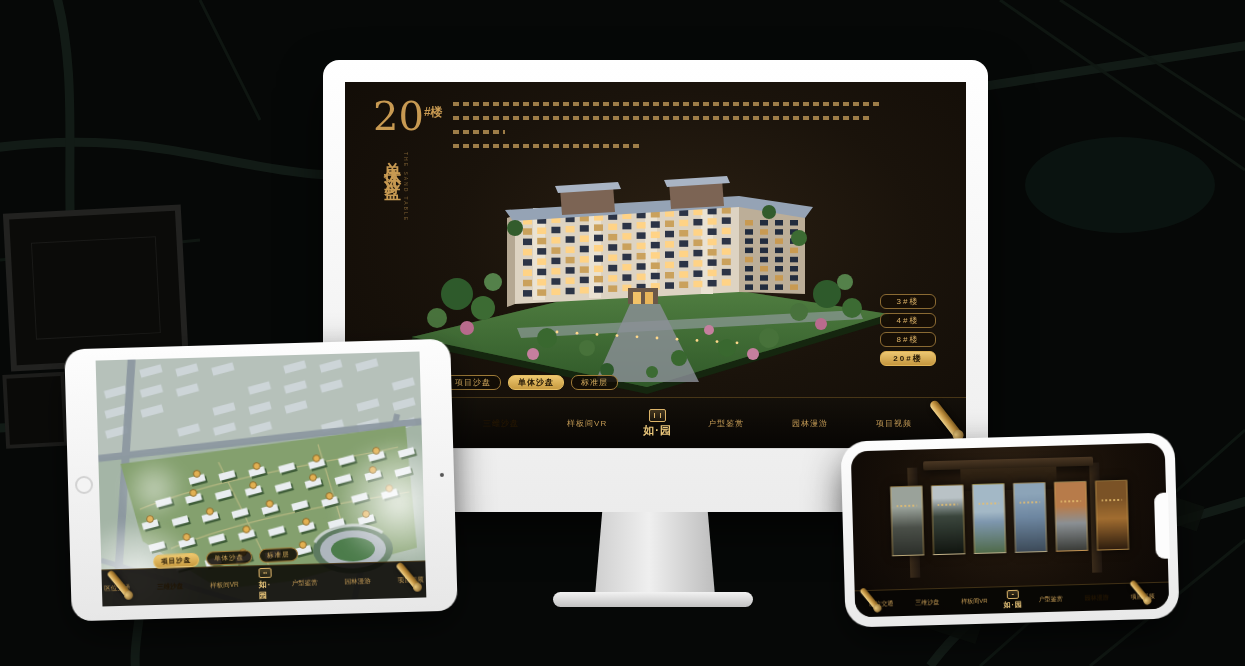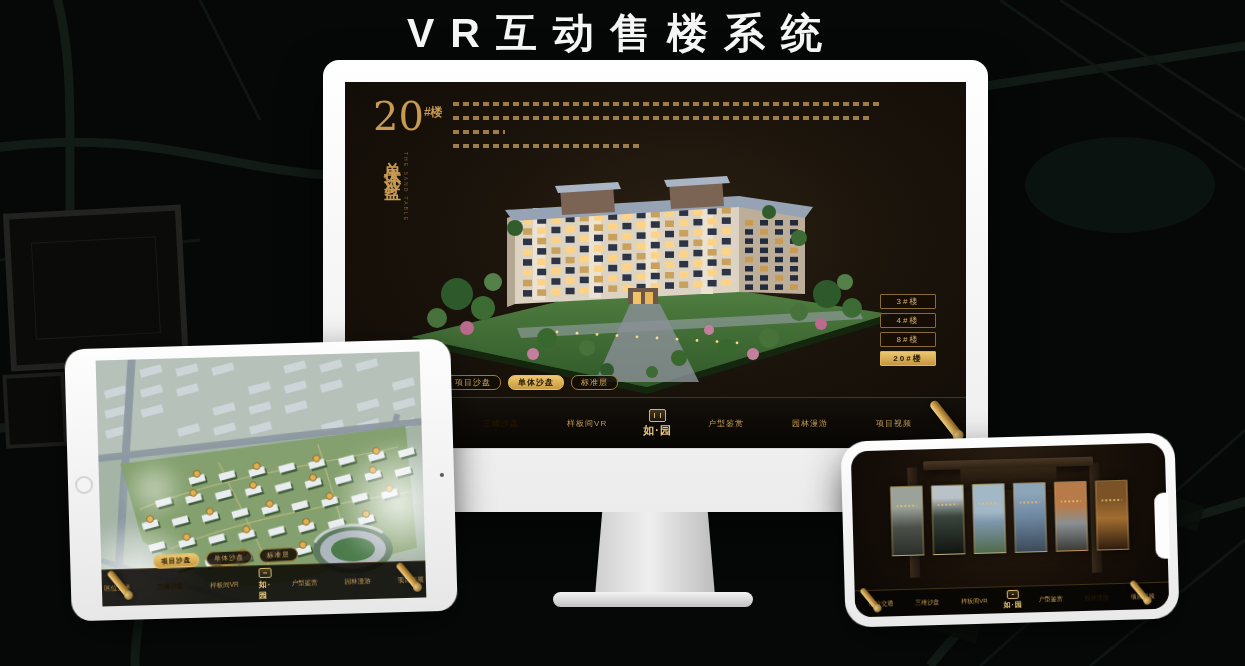--- a/index.html
+++ b/index.html
@@ -34,21 +34,21 @@
   .hl-cap{position:absolute;left:58px;top:70px;writing-mode:vertical-rl;font-size:5px;
     letter-spacing:2px;color:rgba(200,154,82,.55);}
   
   .desc{position:absolute;left:108px;top:20px;width:430px;}
   .dash-line{height:4px;margin-bottom:10px;
     background:repeating-linear-gradient(90deg,rgba(201,160,92,.75) 0 6px,transparent 6px 10px);}
   
   .sandtable{position:absolute;left:52px;top:60px;}
   
   .bbtns{position:absolute;left:535px;top:212px;display:flex;flex-direction:column;gap:4px;}
-  .bbtn{width:54px;height:13px;border-radius:1px;border:1px solid #8a6a33;color:#dcb267;
+  .bbtn{width:54px;height:13px;border-radius:6px;border:1px solid #8a6a33;color:#dcb267;
     background:rgba(22,14,5,.85);font-size:8px;display:flex;align-items:center;justify-content:center;
     letter-spacing:2px;cursor:pointer;}
   .bbtn.active{background:linear-gradient(180deg,#ecc671,#c5973f);color:#241806;border-color:#e0b457;font-weight:bold;}
   
   .pills{position:absolute;display:flex;gap:7px;}
   .pills.desktop{left:100px;top:293px;}
   .pill{height:13px;padding:0 9px;border-radius:7px;border:1px solid #a07c38;color:#d4ab5e;
     background:rgba(18,12,5,.88);font-size:8px;display:flex;align-items:center;letter-spacing:1px;cursor:pointer;}
   .pill.active{background:linear-gradient(180deg,#eec86f,#c79a40);color:#241806;border-color:#e8c064;font-weight:bold;}
   
@@ -145,21 +145,20 @@
       <rect x="900" y="602" width="82" height="30" transform="rotate(18 941 617)"></rect>
     </g>
     <g transform="rotate(-3 95 290)">
       <rect x="10" y="212" width="172" height="152" fill="#0b0b09" stroke="#222220" stroke-width="6"></rect>
       <rect x="34" y="240" width="124" height="96" fill="none" stroke="#1a1a18" stroke-width="1"></rect>
       <rect x="0" y="372" width="58" height="70" fill="#0a0a08" stroke="#1d1d1b" stroke-width="4"></rect>
     </g>
     <polyline points="378,188 392,200 378,212" fill="none" stroke="#1f1f1d" stroke-width="3"></polyline>
   </svg>
 
-  <div class="main-title">VR互动售楼系统</div>
 
   <div class="monitor">
     <div class="monitor-frame">
       <div class="m-screen">
 
         <div class="headline">
           <span class="hl-num">20</span><span class="hl-suf">#楼</span>
         </div>
         <div class="hl-vert">单体沙盘</div>
         <div class="hl-cap">THE SAND TABLE</div>

